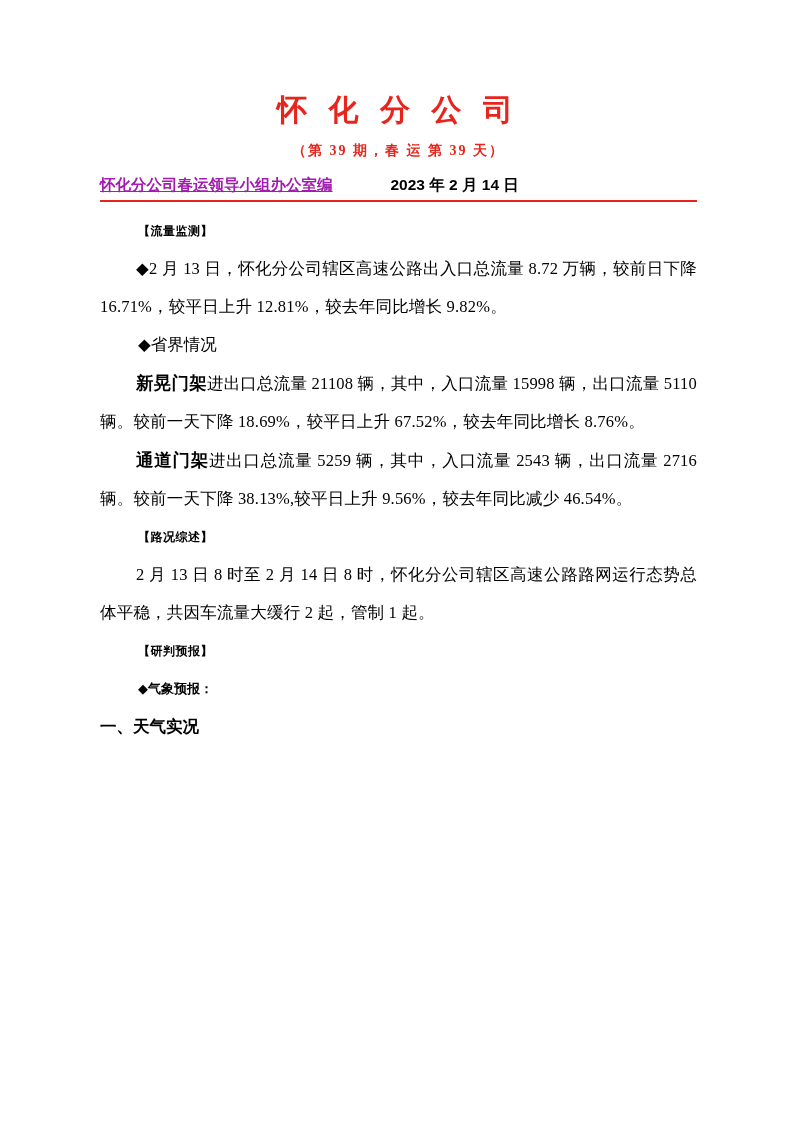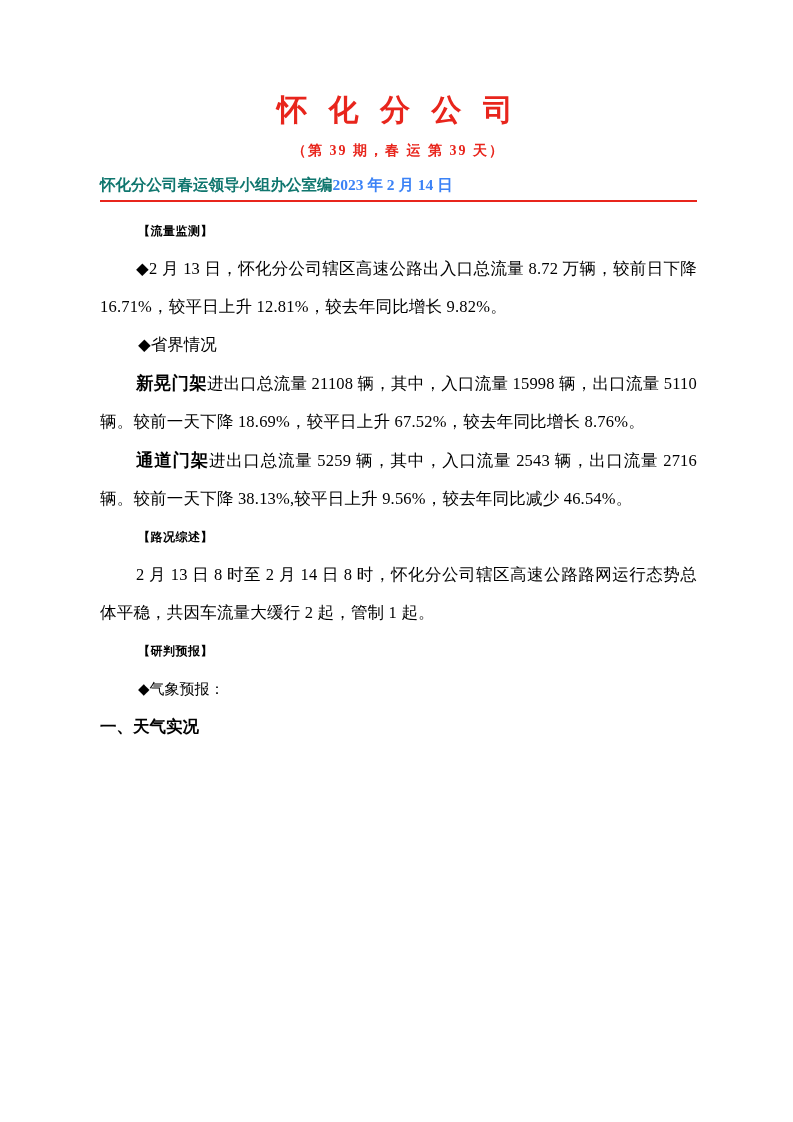--- a/index.html
+++ b/index.html
@@ -55,28 +55,30 @@
     margin-top: 6px;
     display: flex;
     align-items: flex-end;
     justify-content: flex-start;
     font-size: 15.5px;
     font-weight: bold;
     line-height: 22px;
     padding-bottom: 3px;
   }
   .byline .editor {
-    color: #0f766e;
+    color: #a21caf;
     letter-spacing: 0px;
     white-space: nowrap;
+    text-decoration: underline;
   }
   .byline .date {
-    color: #3b82f6;
+    color: #000000;
+    margin-left: 58px;
     white-space: nowrap;
-    font-family: Liberation Serif, serif;
+    font-family: Liberation Sans, sans-serif;
   }
   .rule {
     border-top: 2px solid #e8251c;
     height: 0;
     margin-top: 1px;
     margin-bottom: 10px;
   }
 
   
   .section-head {
@@ -98,22 +100,22 @@
     font-size: 16.5px;
     font-weight: normal;
     line-height: 38px;
     text-indent: 38px;
   }
   .gate {
     font-weight: bold;
     font-size: 17.5px;
   }
   .sub-head {
-    font-size: 15px;
-    font-weight: normal;
+    font-size: 13px;
+    font-weight: bold;
     line-height: 38px;
     text-indent: 38px;
   }
   .last-head {
     font-size: 16.5px;
     font-weight: bold;
     line-height: 38px;
     text-indent: 0px;
   }
   .num {

